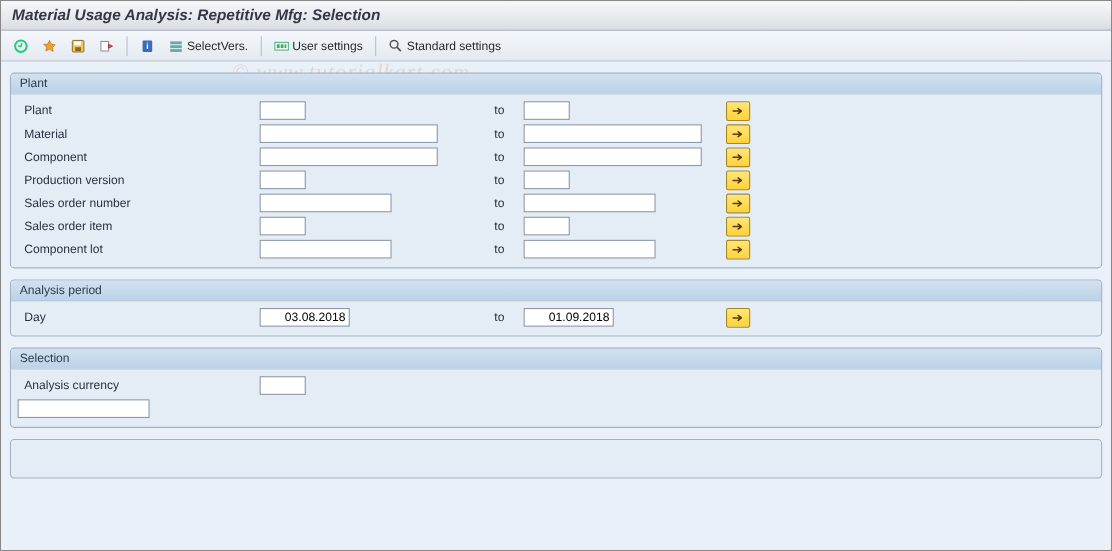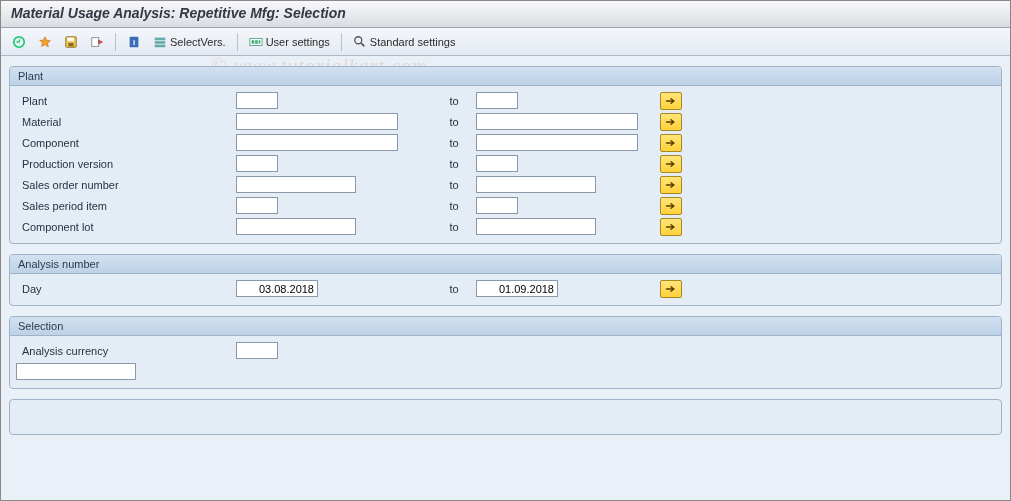--- a/index.html
+++ b/index.html
@@ -254,21 +254,21 @@
           <div class="field-cell"><input class="sap-input w-medium" style=""></div>
           <div class="to-cell">to</div>
           <div class="field-cell2"><input class="sap-input w-medium" style=""></div>
           <div class="more-cell"><span class="more-btn">
               <svg viewBox="0 0 16 12">
                 <path d="M2 6h8M8 3l4 3-4 3" stroke="#5a3c00" stroke-width="1.8" fill="none" stroke-linecap="round" stroke-linejoin="round"></path>
               </svg>
             </span></div>
         </div>
         <div class="row">
-          <div class="label">Sales period item</div>
+          <div class="label">Sales order item</div>
           <div class="field-cell"><input class="sap-input w-small" style=""></div>
           <div class="to-cell">to</div>
           <div class="field-cell2"><input class="sap-input w-small" style=""></div>
           <div class="more-cell"><span class="more-btn">
               <svg viewBox="0 0 16 12">
                 <path d="M2 6h8M8 3l4 3-4 3" stroke="#5a3c00" stroke-width="1.8" fill="none" stroke-linecap="round" stroke-linejoin="round"></path>
               </svg>
             </span></div>
         </div>
         <div class="row">
@@ -279,21 +279,21 @@
           <div class="more-cell"><span class="more-btn">
               <svg viewBox="0 0 16 12">
                 <path d="M2 6h8M8 3l4 3-4 3" stroke="#5a3c00" stroke-width="1.8" fill="none" stroke-linecap="round" stroke-linejoin="round"></path>
               </svg>
             </span></div>
         </div>
       </div>
   </div>
 
   <div class="groupbox">
-    <div class="groupbox-header">Analysis number</div>
+    <div class="groupbox-header">Analysis period</div>
     <div class="groupbox-body">
       <div class="row">
         <div class="label">Day</div>
         <div class="field-cell">
           <input class="sap-input w-date" value="03.08.2018" style="">
         </div>
         <div class="to-cell">to</div>
         <div class="field-cell2">
           <input class="sap-input w-date" value="01.09.2018" style="">
         </div>

